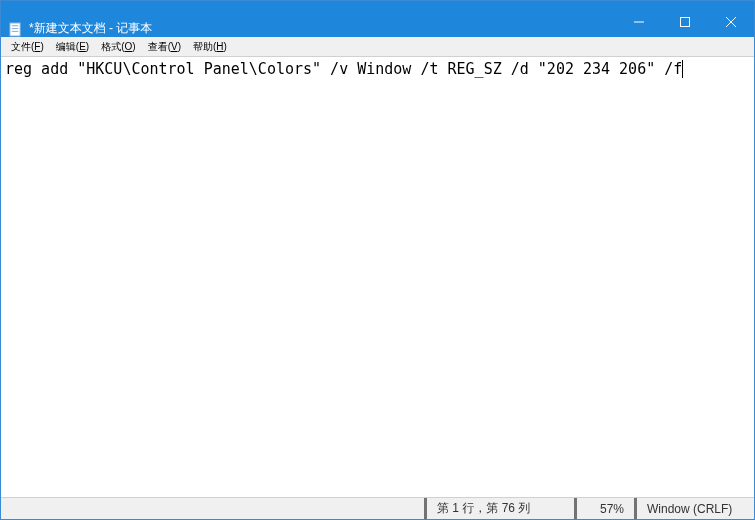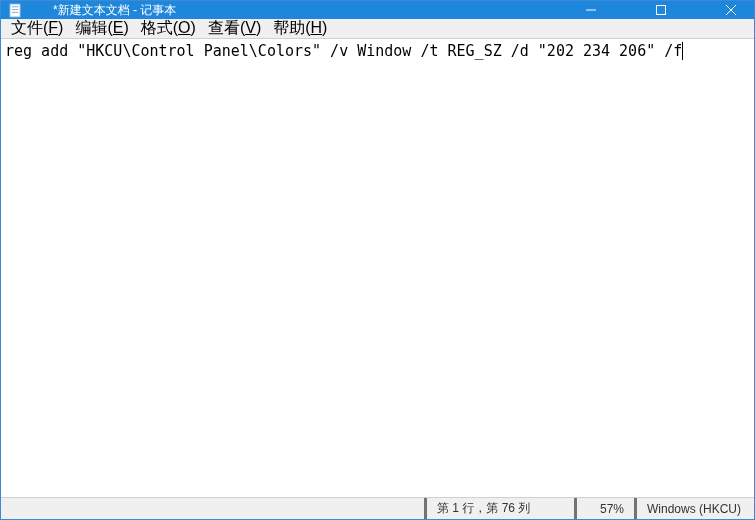--- a/index.html
+++ b/index.html
@@ -1,28 +1,28 @@
 <!DOCTYPE html>
 <html><head>
 <meta charset="utf-8">
 <style>
   * { margin: 0; padding: 0; box-sizing: border-box; }
   html, body { width: 755px; height: 520px; overflow: hidden; font-family: "Segoe UI", "Microsoft YaHei", Tahoma, sans-serif; font-size: 12px; }
   .window { width: 755px; height: 520px; display: flex; flex-direction: column; border: 1px solid #3a8ad6; background: #fff; }
 
   
-  .titlebar { height: 18px; background: #1e86db; color: #fff; display: flex; align-items: center; padding-left: 6px; gap: 24px; }
+  .titlebar { height: 36px; background: #1e86db; color: #fff; display: flex; align-items: flex-end; padding-left: 6px; }
   .titlebar .app-icon { width: 16px; height: 16px; margin-right: 6px; display:flex; align-items:center; justify-content:center; }
   .titlebar .title-text { font-size: 12px; flex: 0 0 auto; }
   .titlebar .spacer { flex: 1; }
   .titlebar .ctrl { width: 46px; height: 30px; display: flex; align-items: center; justify-content: center; color: #fff; }
 
   
   .menubar { height: 20px; background: #f0f0f0; border-bottom: 1px solid #d0d0d0; display: flex; align-items: center; padding: 0 4px; }
-  .menubar .menu-item { padding: 1px 6px; font-size: 16px; color: #000; cursor: default; }
+  .menubar .menu-item { padding: 1px 6px; font-size: 10px; color: #000; cursor: default; }
   .menubar .menu-item u { text-decoration: underline; }
 
   
   .editor { flex: 1; background: #fff; position: relative; overflow: hidden; }
   .editor-content { padding: 2px 4px; font-family: Consolas, "Microsoft YaHei", monospace; font-size: 15px; white-space: pre; color: #000; line-height: 20px; }
   .caret { display:inline-block; width:1px; height:18px; background:#000; vertical-align: text-bottom; margin-left:0; animation: blink 1s step-start infinite; }
   @keyframes blink { 50% { opacity: 0; } }
 
   
   .statusbar { height: 22px; background: #f0f0f0; border-top: 1px solid #d0d0d0; display: flex; align-items: stretch; font-size: 12px; color: #333; }
@@ -78,16 +78,16 @@
   </div>
 
   <div class="editor">
     <div class="editor-content"><span>reg add "HKCU\Control Panel\Colors" /v Window /t REG_SZ /d "202 234 206" /f</span><span class="caret"></span></div>
   </div>
 
   <div class="statusbar">
     <div class="cell grow"></div>
     <div class="cell pos">第 1 行，第 76 列</div>
     <div class="cell zoom">57%</div>
-    <div class="cell eol">Windows (HKCU)</div>
+    <div class="cell eol">Window (CRLF)</div>
   </div>
 
 </div>
 
 </body></html>

